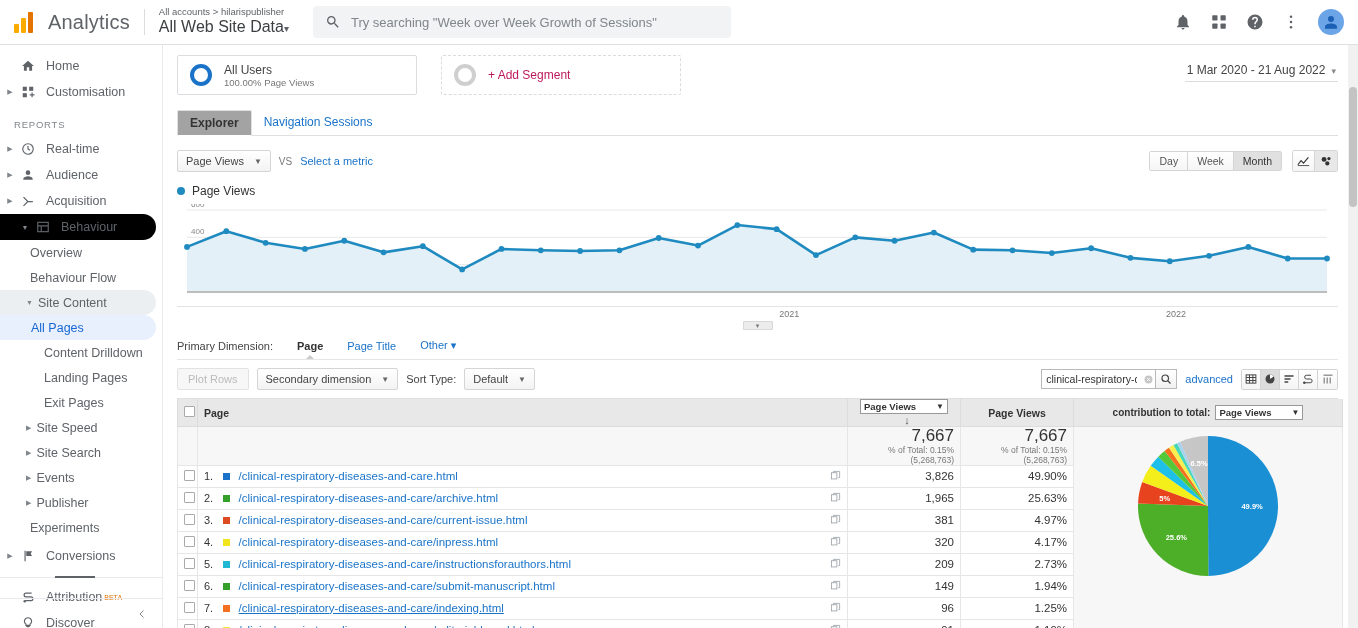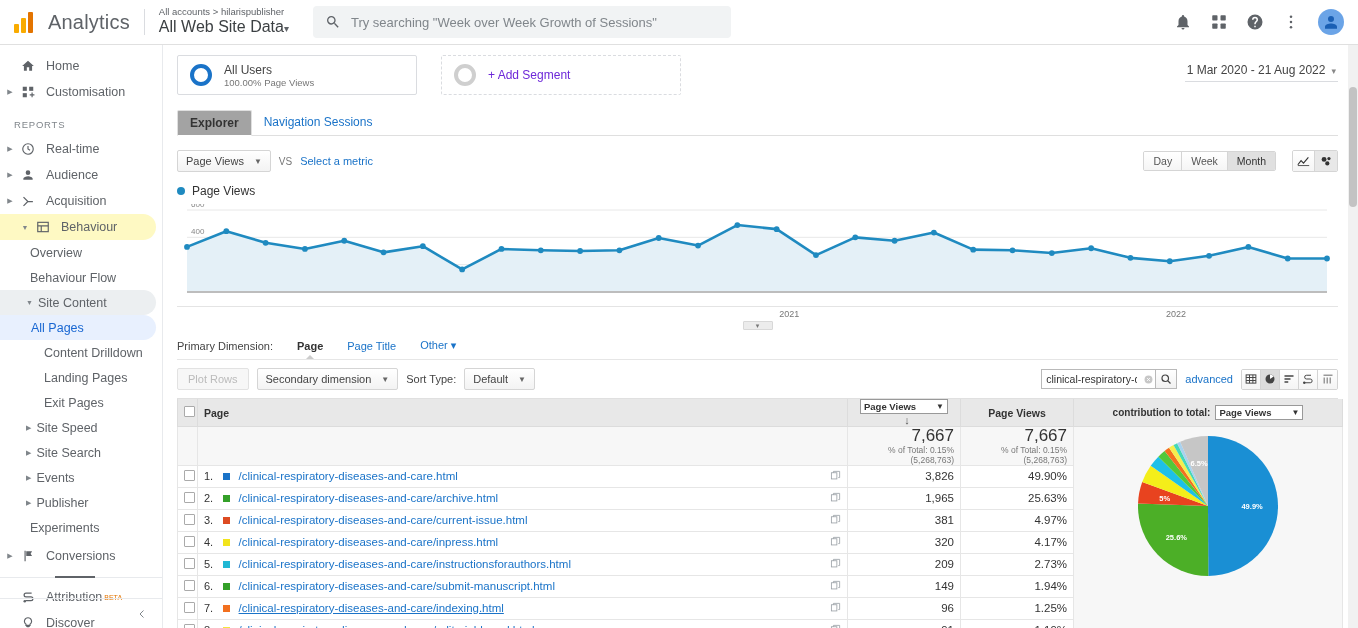--- a/index.html
+++ b/index.html
@@ -34,21 +34,21 @@
 
   
   .body-wrap { display:flex; height:583px; }
 
   
   .sidebar { width:163px; flex:0 0 163px; border-right:1px solid #e8eaed; background:#fff; position:relative; font-size:12.5px;}
   .nav-item { display:flex; align-items:center; height:26px; padding-left:4px; cursor:pointer; color:#5f6368; position:relative; }
   .nav-item .arrow { width:12px; font-size:7px; color:#80868b; text-align:center; flex:0 0 12px; }
   .nav-item .nicon { width:24px; flex:0 0 24px; display:flex; align-items:center; justify-content:center; color:#5f6368; }
   .nav-item .nlabel { margin-left:6px; }
-  .nav-item.sel { background:#fef9c3; border-radius:0 14px 14px 0; margin-right:6px;padding-left:19px; }
+  .nav-item.sel { background:#000000; border-radius:0 14px 14px 0; margin-right:6px;padding-left:19px; }
   .nav-head { font-size:9.5px; letter-spacing:.8px; color:#80868b; padding:14px 0 6px 14px; }
   .sub { display:flex; align-items:center; height:25px; cursor:pointer; color:#5f6368; padding-left:38px; }
   .sub.lvl2 { padding-left:30px; }
   .sub.active { background:#e8f0fe; color:#1967d2; border-radius:0 14px 14px 0; margin-right:6px; }
   .sub.selgrey { background:#eceff1; border-radius:0 14px 14px 0; margin-right:6px; }
   .sub .tri { font-size:7px; margin-right:5px; color:#80868b; }
   .sep { height:1px; background:#e8eaed; margin:8px 0 6px 0; position:relative;}
   .sep:after{content:"";position:absolute;top:-1px;left:55px;width:40px;height:2px;background:#5f6368;}
   .beta { font-size:7px; color:#e37400; vertical-align:super; margin-left:2px; }
   .collapse { position:absolute; bottom:0; left:0; right:0; height:30px; border-top:1px solid #e8eaed; display:flex; align-items:center; justify-content:flex-end; padding-right:14px; color:#80868b; cursor:pointer; }
@@ -69,21 +69,21 @@
 
   .tabs { display:flex; border-bottom:1px solid #dfdfdf; margin-top:14px; }
   .tab { padding:5px 12px; font-size:12px; color:#1a73c8; cursor:pointer; position:relative; top:1px; }
   .tab.active { color:#333; font-weight:bold; border:1px solid #dfdfdf; border-bottom-color:#fff; background:#a3a3a3; border-radius:2px 2px 0 0; }
 
   .metricrow { display:flex; align-items:center; margin-top:14px; position:relative; }
   .btnsel { border:1px solid #d5d5d5; background:linear-gradient(#fff,#f3f3f3); border-radius:2px; height:22px; padding:0 8px; display:flex; align-items:center; font-size:11px; color:#444; cursor:pointer; }
   .btnsel .caret { margin-left:10px; font-size:8px; color:#666; }
   .vs { font-size:10px; color:#777; margin:0 8px; }
   .link { color:#1a73c8; cursor:pointer; font-size:11px;}
-  .granrow { position:absolute; right:0; display:flex; align-items:center; gap:16px; }
+  .granrow { position:absolute; right:0; display:flex; align-items:center; gap:10px; }
   .granbtns { display:flex; border:1px solid #d5d5d5; border-radius:2px; overflow:hidden; }
   .granbtns div { padding:3px 9px; font-size:10.5px; background:linear-gradient(#fff,#f5f5f5); border-right:1px solid #d5d5d5; cursor:pointer; color:#555;}
   .granbtns div:last-child{border-right:none;}
   .granbtns div.on { background:#e0e0e0; color:#333; }
   .chartbtns { display:flex; border:1px solid #d5d5d5; border-radius:2px; overflow:hidden;}
   .chartbtns div { width:22px; height:20px; display:flex; align-items:center; justify-content:center; background:linear-gradient(#fff,#f5f5f5); border-right:1px solid #d5d5d5; cursor:pointer;}
   .chartbtns div:last-child{border-right:none; background:#e8e8e8;}
 
   .legend { display:flex; align-items:center; margin-top:12px; font-size:12px; color:#333; }
   .legend .dot { width:8px; height:8px; border-radius:50%; background:#1f8ac0; margin-right:7px; }
@@ -366,21 +366,21 @@
   <div class="segrow">
     <div class="seg">
       <span class="ring"></span>
       <span>
         <span class="t1" style="display:block">All Users</span>
         <span class="t2" style="display:block">100.00% Page Views</span>
       </span>
     </div>
     <div class="seg add">
       <span class="ring grey"></span>
-      <span class="t1" style="color:#6d28d9">+ Add Segment</span>
+      <span class="t1" style="color:#be185d">+ Add Segment</span>
     </div>
     <div class="daterange">
       <span>1 Mar 2020 - 21 Aug 2022</span><span class="caret">▾</span>
     </div>
   </div>
 
   <div class="tabs">
     <div class="tab active"><span>Explorer</span></div>
     <div class="tab"><span>Navigation Sessions</span></div>
   </div>

